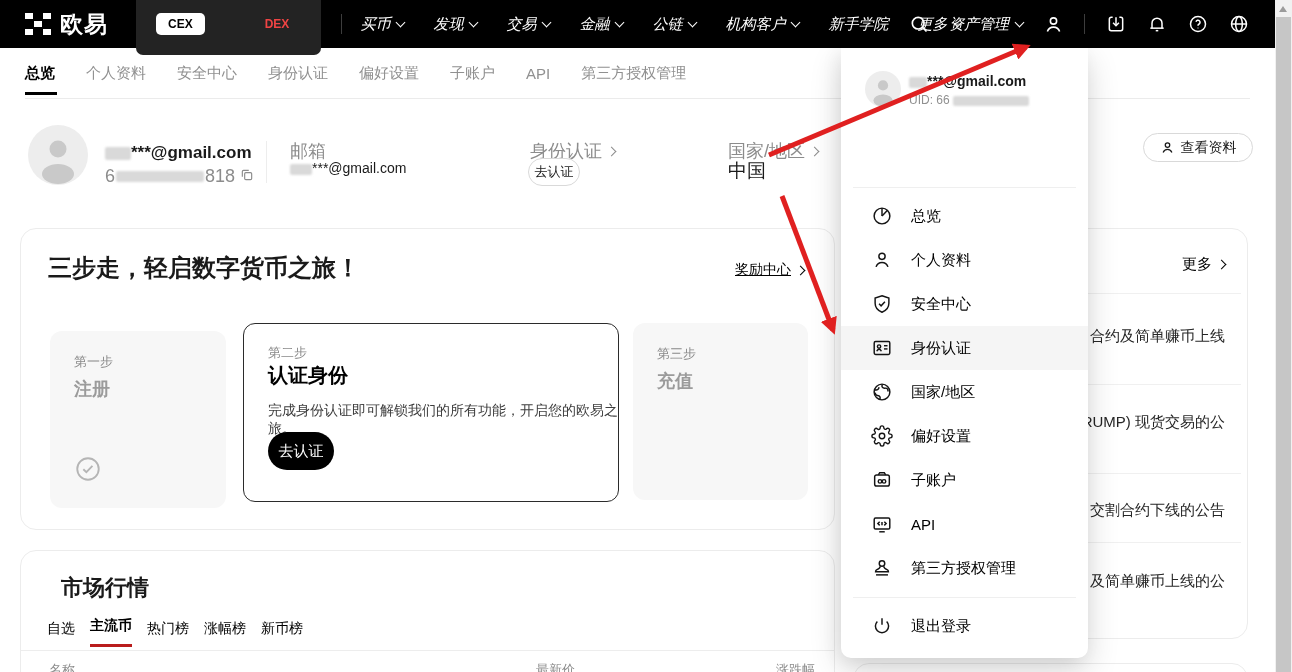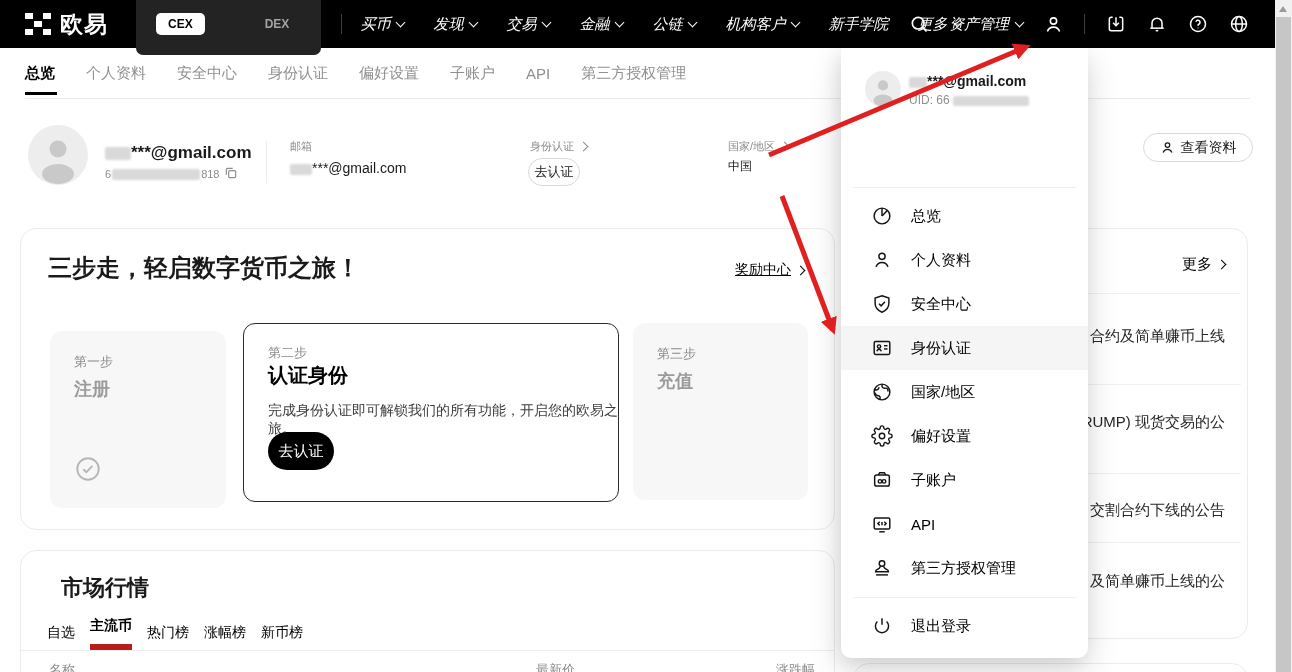--- a/index.html
+++ b/index.html
@@ -9,53 +9,53 @@
   
   .navbar{left:0;top:0;width:1275px;height:48px;background:#000;display:flex;align-items:center;z-index:10;}
   .logo{display:flex;align-items:center;margin-left:25px;cursor:pointer;}
   .logo-squares{width:26px;height:22px;display:grid;grid-template-columns:1fr 1fr 1fr;grid-template-rows:1fr 1fr 1fr;gap:1.5px;}
   .logo-squares i{background:transparent;}
   .logo-squares i.on{background:#fff;}
   .logo-text{color:#fff;font-size:23px;font-weight:700;margin-left:9px;letter-spacing:1px;}
   .cexdex{margin-left:28px;background:#232323;border-radius:7px;padding:20px;display:flex;height:22px;gap:48px;}
   .seg{font-size:12px;font-weight:700;padding:3px 12px;border-radius:5px;line-height:16px;}
   .seg.on{background:#fff;color:#000;}
-  .seg.off{color:#a3a3a3;}
+  .seg.off{color:#ef4444;}
   .nav-div{width:1px;height:20px;background:#3d3d3d;margin:0 18px 0 20px;}
   .nav-items{display:flex;align-items:center;gap:29px;}
   .nav-item{color:#fff;font-size:15px;display:flex;align-items:center;cursor:pointer;white-space:nowrap;font-style:italic;}
   .chev-d{display:inline-block;width:6px;height:6px;border-right:1.5px solid currentColor;border-bottom:1.5px solid currentColor;transform:rotate(45deg);margin-left:7px;margin-top:-3px;}
   .chev-r{display:inline-block;width:6px;height:6px;border-right:1.3px solid currentColor;border-top:1.3px solid currentColor;transform:rotate(45deg);margin-left:6px;}
   .nav-right{position:absolute;right:26px;top:0;height:48px;display:flex;align-items:center;gap:20px;color:#fff;}
   .nav-icon{width:21px;height:21px;display:flex;align-items:center;justify-content:center;cursor:pointer;}
   .nav-icon svg{display:block;}
   
   .subnav{left:25px;top:48px;height:50px;display:flex;align-items:center;gap:31px;}
   .subnav-item{font-size:15px;color:#909090;cursor:pointer;white-space:nowrap;}
   .subnav-item.active{color:#000;font-weight:700;}
   .subnav-underline{left:25px;top:92px;width:32px;height:3px;background:#000;}
   .subnav-border{left:25px;top:98px;width:1225px;height:1px;background:#ebebeb;}
   
   .avatar{border-radius:50%;background:#ededed;overflow:hidden;display:flex;align-items:center;justify-content:center;}
   .redact{display:inline-block;background:#d9d9d9;border-radius:2px;filter:blur(1.2px);vertical-align:middle;}
-  .plabel{font-size:11px;color:#8c8c8c;display:flex;align-items:center;}
+  .plabel{font-size:18px;color:#8c8c8c;display:flex;align-items:center;}
   .copy-ic{margin-left:5px;cursor:pointer;color:#8c8c8c;}
   .pill-btn{border:1px solid #d9d9d9;border-radius:15px;background:#fff;display:flex;align-items:center;justify-content:center;font-size:13px;color:#1a1a1a;cursor:pointer;}
   
   .card{background:#fff;border:1px solid #ececec;border-radius:16px;}
   .step-card{border-radius:12px;position:absolute;}
   .step-gray{background:#f7f7f7;}
   .step-label{font-size:13px;color:#8a8a8a;}
   .step-title-dim{font-size:18px;font-weight:700;color:#9b9b9b;margin-top:8px;}
   .black-btn{background:#000;color:#fff;border-radius:19px;font-size:15px;display:flex;align-items:center;justify-content:center;cursor:pointer;}
   .link-underline{text-decoration:underline;font-size:14px;color:#000;cursor:pointer;display:flex;align-items:center;}
   
   .tabs{display:flex;gap:15px;align-items:flex-end;}
   .tab{font-size:14px;color:#000000;padding-bottom:9px;cursor:pointer;}
-  .tab.active{color:#000;font-weight:700;border-bottom:7px solid #b91c1c;}
+  .tab.active{color:#000;font-weight:700;border-bottom:3px solid #b91c1c;}
   .th{font-size:13px;color:#8c8c8c;}
   
   .annc-item{position:absolute;right:22px;font-size:15px;color:#262626;white-space:nowrap;cursor:pointer;}
   .annc-div{position:absolute;left:0;right:6px;height:1px;background:#f0f0f0;}
   
   .dropdown{left:841px;top:48px;width:247px;height:610px;background:#fff;border-radius:0 0 10px 10px;
             box-shadow:0 12px 32px rgba(0,0,0,.16), -4px 4px 18px rgba(0,0,0,.06);z-index:50;}
   .dd-row{position:absolute;left:0;width:247px;height:44px;display:flex;align-items:center;cursor:pointer;}
   .dd-row.active{background:#f5f5f5;}
   .dd-icon{width:22px;height:22px;margin-left:30px;color:#141414;flex:0 0 auto;display:flex;align-items:center;justify-content:center;}
@@ -215,21 +215,21 @@
 <div class="abs plabel" style="left:530px;top:139px;">
   <span>身份认证</span>
     <span class="chev-r"></span>
 </div>
 <div class="abs pill-btn" style="left:528px;top:158px;width:50px;height:26px;">去认证</div>
 
 <div class="abs plabel" style="left:728px;top:139px;">
   <span>国家/地区</span>
     <span class="chev-r"></span>
 </div>
-<div class="abs" style="left:728px;top:158px;font-size:12px;">中国</div>
+<div class="abs" style="left:728px;top:158px;font-size:19px;">中国</div>
 
 <div class="abs pill-btn" style="left:1143px;top:133px;width:108px;height:27px;gap:6px;font-size:14px;">
   <svg width="15" height="15" viewBox="0 0 24 24" fill="none" stroke="#1a1a1a" stroke-width="2">
       <circle cx="12" cy="8" r="3.6"></circle>
       <path d="M5 20c1.2-3.4 3.9-5 7-5s5.8 1.6 7 5"></path>
     </svg>
   <span>查看资料</span>
 </div>
 
 <div class="abs card" style="left:20px;top:228px;width:813px;height:300px;"></div>

